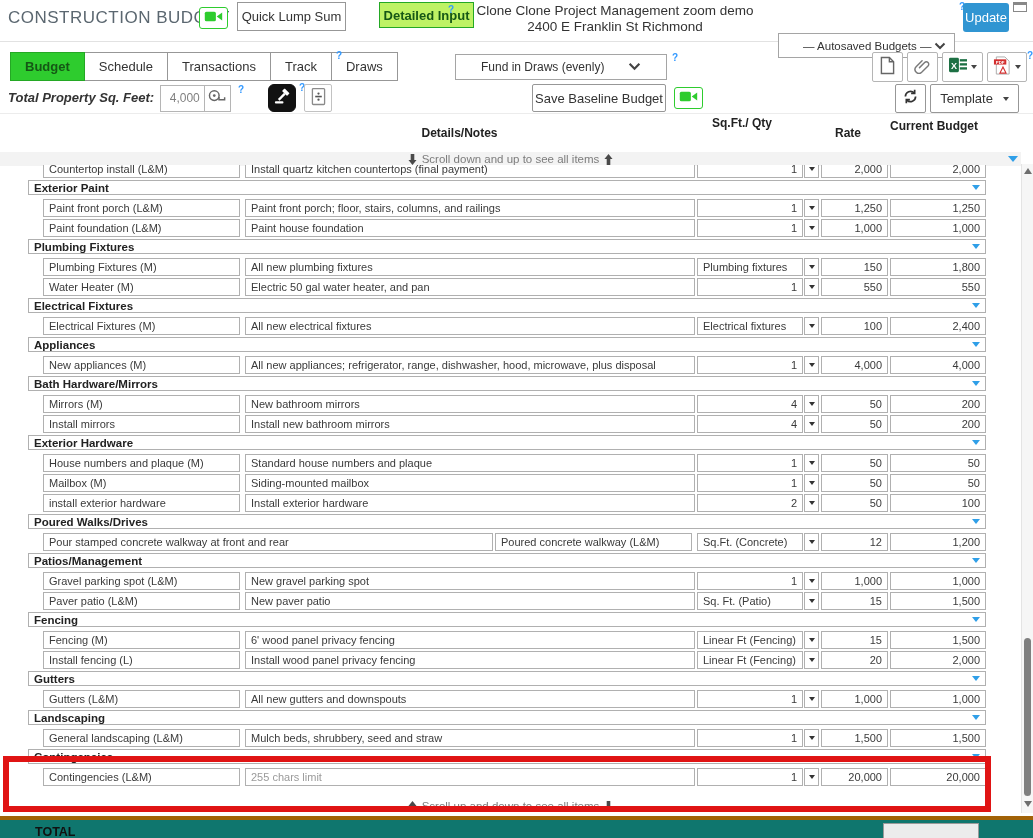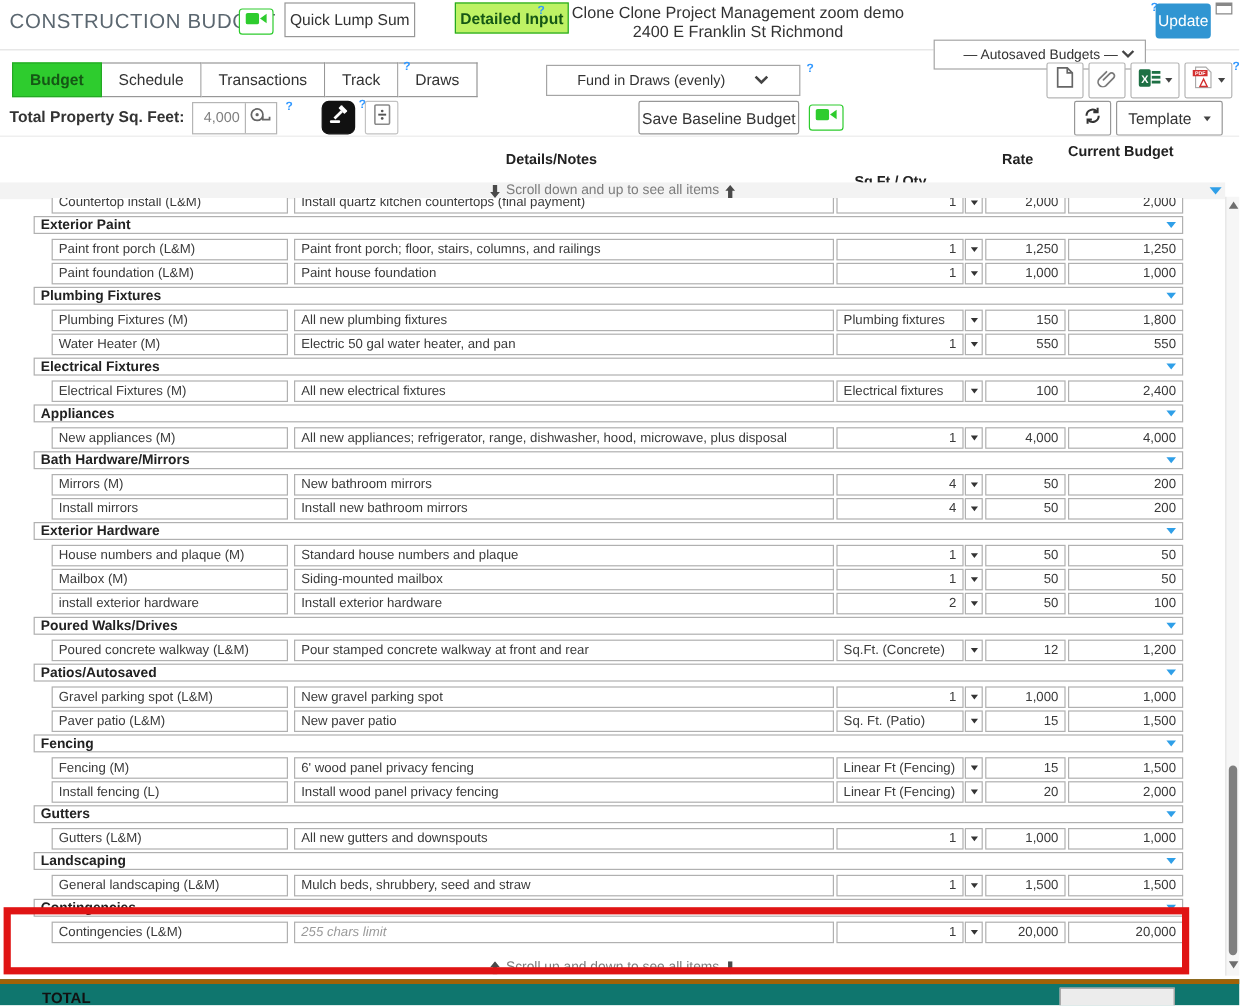--- a/index.html
+++ b/index.html
@@ -36,57 +36,57 @@
   .fund-select .chev { margin-left:auto; }
   .fund-help { position:absolute; left:670px; top:0; }
   .icon-btns { position:absolute; left:872px; top:0; display:flex; gap:4px; }
   .icon-btn { height:30px; border:1px solid #b5b5b5; border-radius:2px; background:#fff; display:flex; align-items:center; justify-content:center; gap:3px; padding:0 5px; cursor:pointer; }
   .icon-btn.w1 { width:31px; }
   .caret-dark { width:0; height:0; border-left:3.5px solid transparent; border-right:3.5px solid transparent; border-top:4px solid #444; }
   .icons-help { position:absolute; left:1025px; top:-2px; }
 
   
   .toolrow { position:absolute; left:0; top:84px; width:1033px; height:30px; border-bottom:1px solid #ececec; }
-  .sqft-label { position:absolute; left:8px; top:6px; font-size:13px; font-weight:bold; color:#333; }
+  .sqft-label { position:absolute; left:8px; top:6px; font-size:13px; font-weight:bold; color:#333;font-style:italic; }
   .sqft-group { position:absolute; left:160px; top:1px; width:71px; height:27px; border:1px solid #b5b5b5; display:flex; }
   .sqft-value { width:44px; text-align:right; padding:5px 4px 0 0; font-size:12px; color:#808080; }
   .sqft-icon-seg { width:27px; border-left:1px solid #b5b5b5; display:flex; align-items:center; justify-content:center; }
   .sqft-help { position:absolute; left:236px; top:0; }
   .gavel-btn { position:absolute; left:268px; top:0; width:28px; height:28px; background:#111; border:1px solid #111; border-radius:6px; display:flex; align-items:center; justify-content:center; cursor:pointer; }
   .gavel-help { position:absolute; left:297px; top:-2px; }
   .divide-btn { position:absolute; left:304px; top:0; width:28px; height:28px; background:#fff; border:1px solid #c2c2c2; border-radius:2px; display:flex; align-items:center; justify-content:center; cursor:pointer; }
   .savebase-btn { position:absolute; left:532px; top:0; width:134px; height:28px; border-radius:2px; }
   .cam-btn.pos2 { left:674px; top:3px; }
   .refresh-btn { position:absolute; left:895px; top:0; width:31px; height:29px; border:1px solid #979797; border-radius:2px; background:#fff; display:flex; align-items:center; justify-content:center; cursor:pointer; }
   .template-btn { position:absolute; left:930px; top:0; width:89px; height:29px; border:1px solid #979797; border-radius:2px; background:#fff; display:flex; align-items:center; justify-content:center; gap:10px; font-size:13px; color:#333; cursor:pointer; }
 
   
   .thead { position:absolute; left:0; top:116px; width:1033px; height:36px; font-size:12px; font-weight:bold; color:#222; }
   .th-details { position:absolute; left:232px; top:10px; width:455px; text-align:center; }
-  .th-qty { position:absolute; left:687px; top:28px; width:110px; text-align:center; }
+  .th-qty { position:absolute; left:687px; top:0; width:110px; text-align:center; }
   .th-rate { position:absolute; left:814px; top:10px; width:68px; text-align:center; }
   .th-budget { position:absolute; left:886px; top:2px; width:96px; text-align:center; line-height:16px; }
 
   
   .hintbar { position:absolute; left:0; width:1021px; height:14px; display:flex; align-items:center; justify-content:center; gap:5px; font-size:11.5px; color:#7c7c7c; }
   .hintbar.top { top:152px; background:#f3f3f3; }
   .hintbar.bottom { top:799px; background:#fff; }
   .caret-blue { width:0; height:0; border-left:5px solid transparent; border-right:5px solid transparent; border-top:6px solid #2f9fe8; }
   .hint-caret { position:absolute; left:1008px; top:156px; }
 
   
   .tbody { position:absolute; left:0; top:165px; width:1021px; height:634px; overflow:hidden; padding-left:28px; }
   .sec { width:958px; height:15px; border:1px solid #b0b0b0; display:flex; align-items:center; padding:0 5px 0 5px; margin-bottom:4px; }
   .sec-label { font-size:11.5px; font-weight:bold; color:#222; }
   .sec .caret-blue { margin-left:auto; border-left-width:4.5px; border-right-width:4.5px; border-top-width:5.5px; }
   .item { display:flex; margin-bottom:2px; margin-left:15px; }
   .cell { height:18px; border:1px solid #b0b0b0; background:#fff; font-size:11px; color:#3a3a3a; padding:2px 5px 0 5px; white-space:nowrap; overflow:hidden; }
   .c-name { width:197px; margin-right:5px; }
   .c-details { width:450px; margin-right:2px; }
-  .c-details.ph { font-style:italic; color:#9a9a9a; }
+  .c-details.ph { color:#9a9a9a; }
   .c-qty { width:106px; margin-right:1px; text-align:right; }
   .c-qty.unit { text-align:left; }
   .c-arrow { width:15px; margin-right:2px; display:flex; align-items:center; justify-content:center; padding:0; cursor:pointer; }
   .c-arrow .tri { width:0; height:0; border-left:3.5px solid transparent; border-right:3.5px solid transparent; border-top:4.5px solid #333; }
   .c-rate { width:67px; margin-right:2px; text-align:right; }
   .c-budget { width:96px; text-align:right; }
 
   
   .red-box { position:absolute; left:3px; top:756px; width:988px; height:56px; border:6px solid #e01414; z-index:30; pointer-events:none; }
 
@@ -422,31 +422,31 @@
           <span class="tri"></span>
         </div>
         <div class="cell c-rate">50</div>
         <div class="cell c-budget">100</div>
       </div>
       <div class="sec">
         <span class="sec-label">Poured Walks/Drives</span>
         <span class="caret-blue"></span>
       </div>
       <div class="item">
+        <div class="cell c-details">Pour stamped concrete walkway at front and rear</div>
         <div class="cell c-name">Poured concrete walkway (L&amp;M)</div>
-        <div class="cell c-details">Pour stamped concrete walkway at front and rear</div>
         <div class="cell c-qty unit">Sq.Ft. (Concrete)</div>
         <div class="cell c-arrow">
           <span class="tri"></span>
         </div>
         <div class="cell c-rate">12</div>
         <div class="cell c-budget">1,200</div>
       </div>
       <div class="sec">
-        <span class="sec-label">Patios/Autosaved</span>
+        <span class="sec-label">Patios/Management</span>
         <span class="caret-blue"></span>
       </div>
       <div class="item">
         <div class="cell c-name">Gravel parking spot (L&amp;M)</div>
         <div class="cell c-details">New gravel parking spot</div>
         <div class="cell c-qty">1</div>
         <div class="cell c-arrow">
           <span class="tri"></span>
         </div>
         <div class="cell c-rate">1,000</div>

